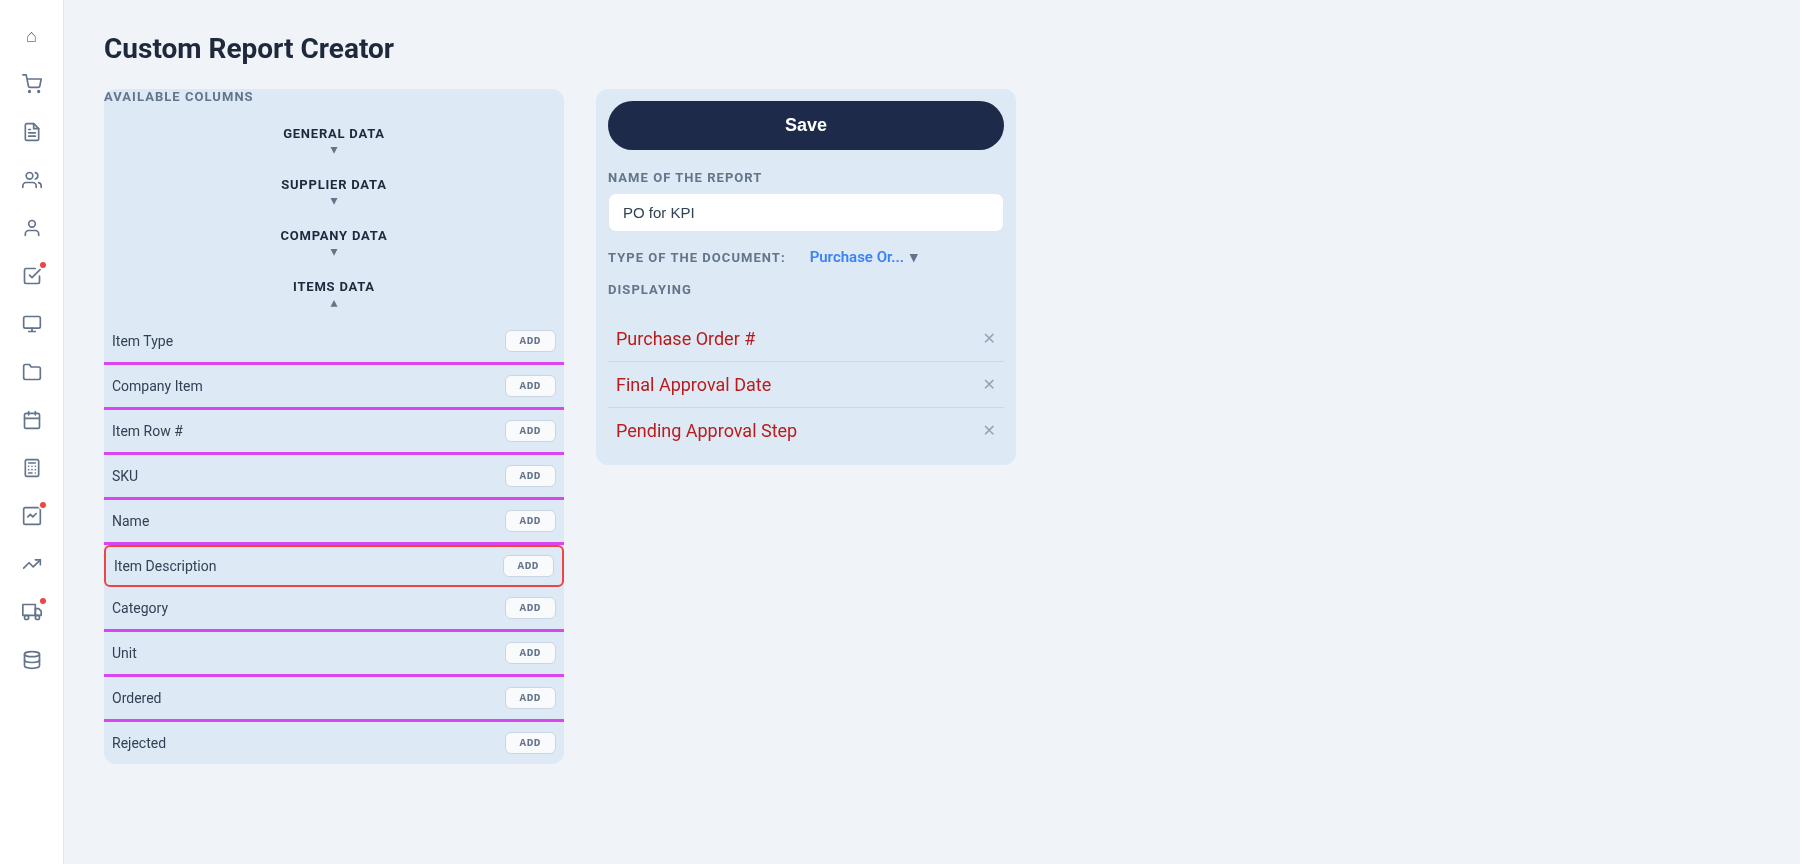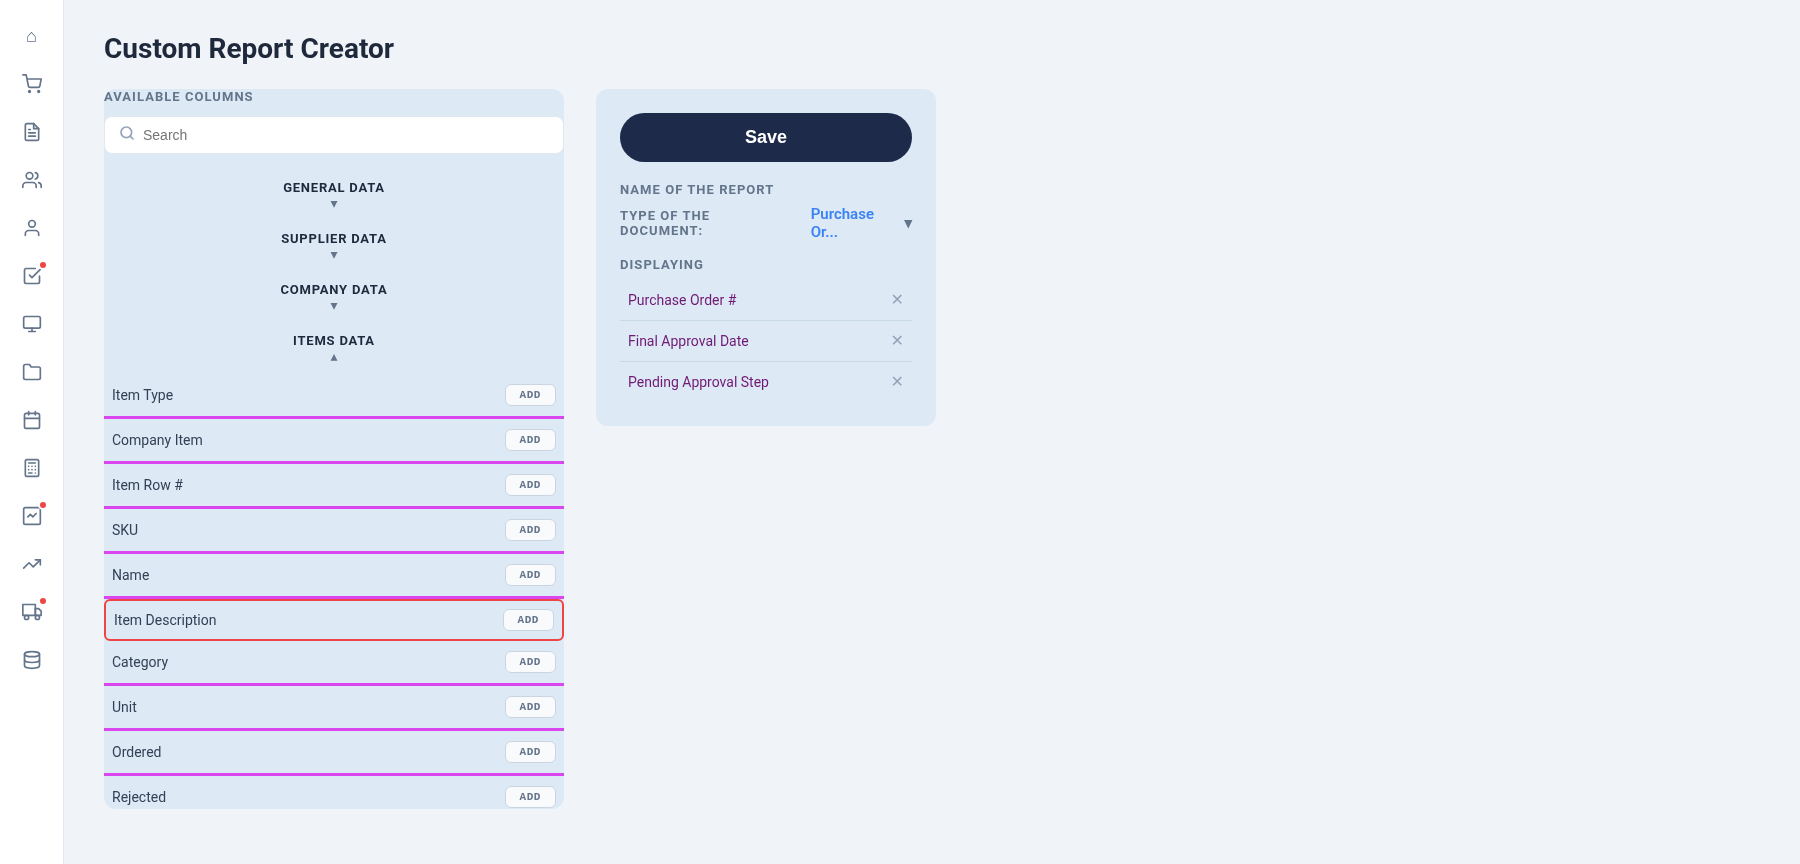--- a/index.html
+++ b/index.html
@@ -163,24 +163,24 @@
     }
 
     .column-row.highlighted {
       border: 2px solid #ef4444;
       border-radius: 6px;
       padding: 8px 8px;
     }
 
     
     .report-panel {
-      width: 340px;
+      width: 420px;
       background: #dde9f5;
       border-radius: 12px;
-      padding: 24px;
+      padding: 12px;
       flex-shrink: 0;
     }
 
     .save-btn {
       width: 100%;
       padding: 14px;
       background: #1e2a4a;
       color: #fff;
       border: none;
       border-radius: 28px;
@@ -234,34 +234,34 @@
       cursor: pointer;
     }
     .doc-type-chevron { color: #64748b; }
 
     .displaying-label {
       font-size: 13px;
       font-weight: 700;
       color: #64748b;
       letter-spacing: 0.08em;
       text-transform: uppercase;
-      margin-bottom: 8px;
+      margin-bottom: 19px;
     }
 
     .display-item {
       display: flex;
       align-items: center;
       justify-content: space-between;
       padding: 12px 8px;
       border-bottom: 1px solid #c8d9e8;
     }
     .display-item:last-child { border-bottom: none; }
     .display-item-name {
-      font-size: 14px;
-      color: #701a75;
+      font-size: 18px;
+      color: #b91c1c;
     }
     .remove-btn {
       color: #94a3b8;
       cursor: pointer;
       font-size: 16px;
       font-weight: 400;
       background: none;
       border: none;
       line-height: 1;
     }
@@ -379,29 +379,20 @@
 </nav>
 
 <main class="main">
   <h1 class="page-title">Custom Report Creator</h1>
 
   <div class="content-area">
 
     <div class="columns-panel">
       <div class="panel-title">AVAILABLE COLUMNS</div>
 
-      <div class="search-box">
-        <span class="search-icon-svg">
-          <svg width="16" height="16" viewBox="0 0 24 24" fill="none" stroke="currentColor" stroke-width="2.5" stroke-linecap="round" stroke-linejoin="round">
-              <circle cx="11" cy="11" r="8"></circle>
-              <line x1="21" y1="21" x2="16.65" y2="16.65"></line>
-            </svg>
-        </span>
-        <input type="text" placeholder="Search" style="">
-      </div>
 
       <div class="columns-list">
 
         <div class="section-header">
           <span class="section-header-label">GENERAL DATA</span>
           <span class="chevron">▾</span>
         </div>
 
         <div class="section-header">
           <span class="section-header-label">SUPPLIER DATA</span>
@@ -469,20 +460,21 @@
         </div>
 
       </div>
     </div>
 
     <div class="report-panel">
 
       <button class="save-btn">Save</button>
 
       <div class="field-label">NAME OF THE REPORT</div>
+      <input class="report-name-input" type="text" value="PO for KPI" style="">
 
       <div class="doc-type-row">
         <span class="doc-type-label">TYPE OF THE DOCUMENT:</span>
         <div class="doc-type-select">
           <span>Purchase Or...</span>
           <span class="doc-type-chevron">▾</span>
         </div>
       </div>
 
       <div class="displaying-label">DISPLAYING</div>

